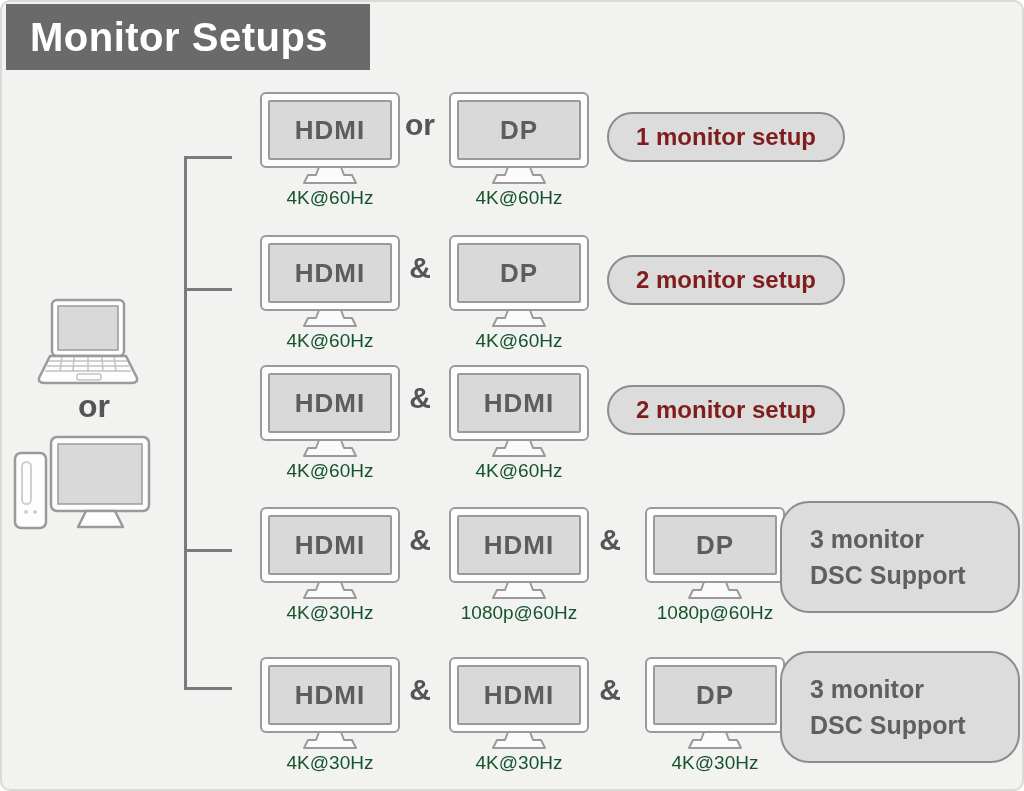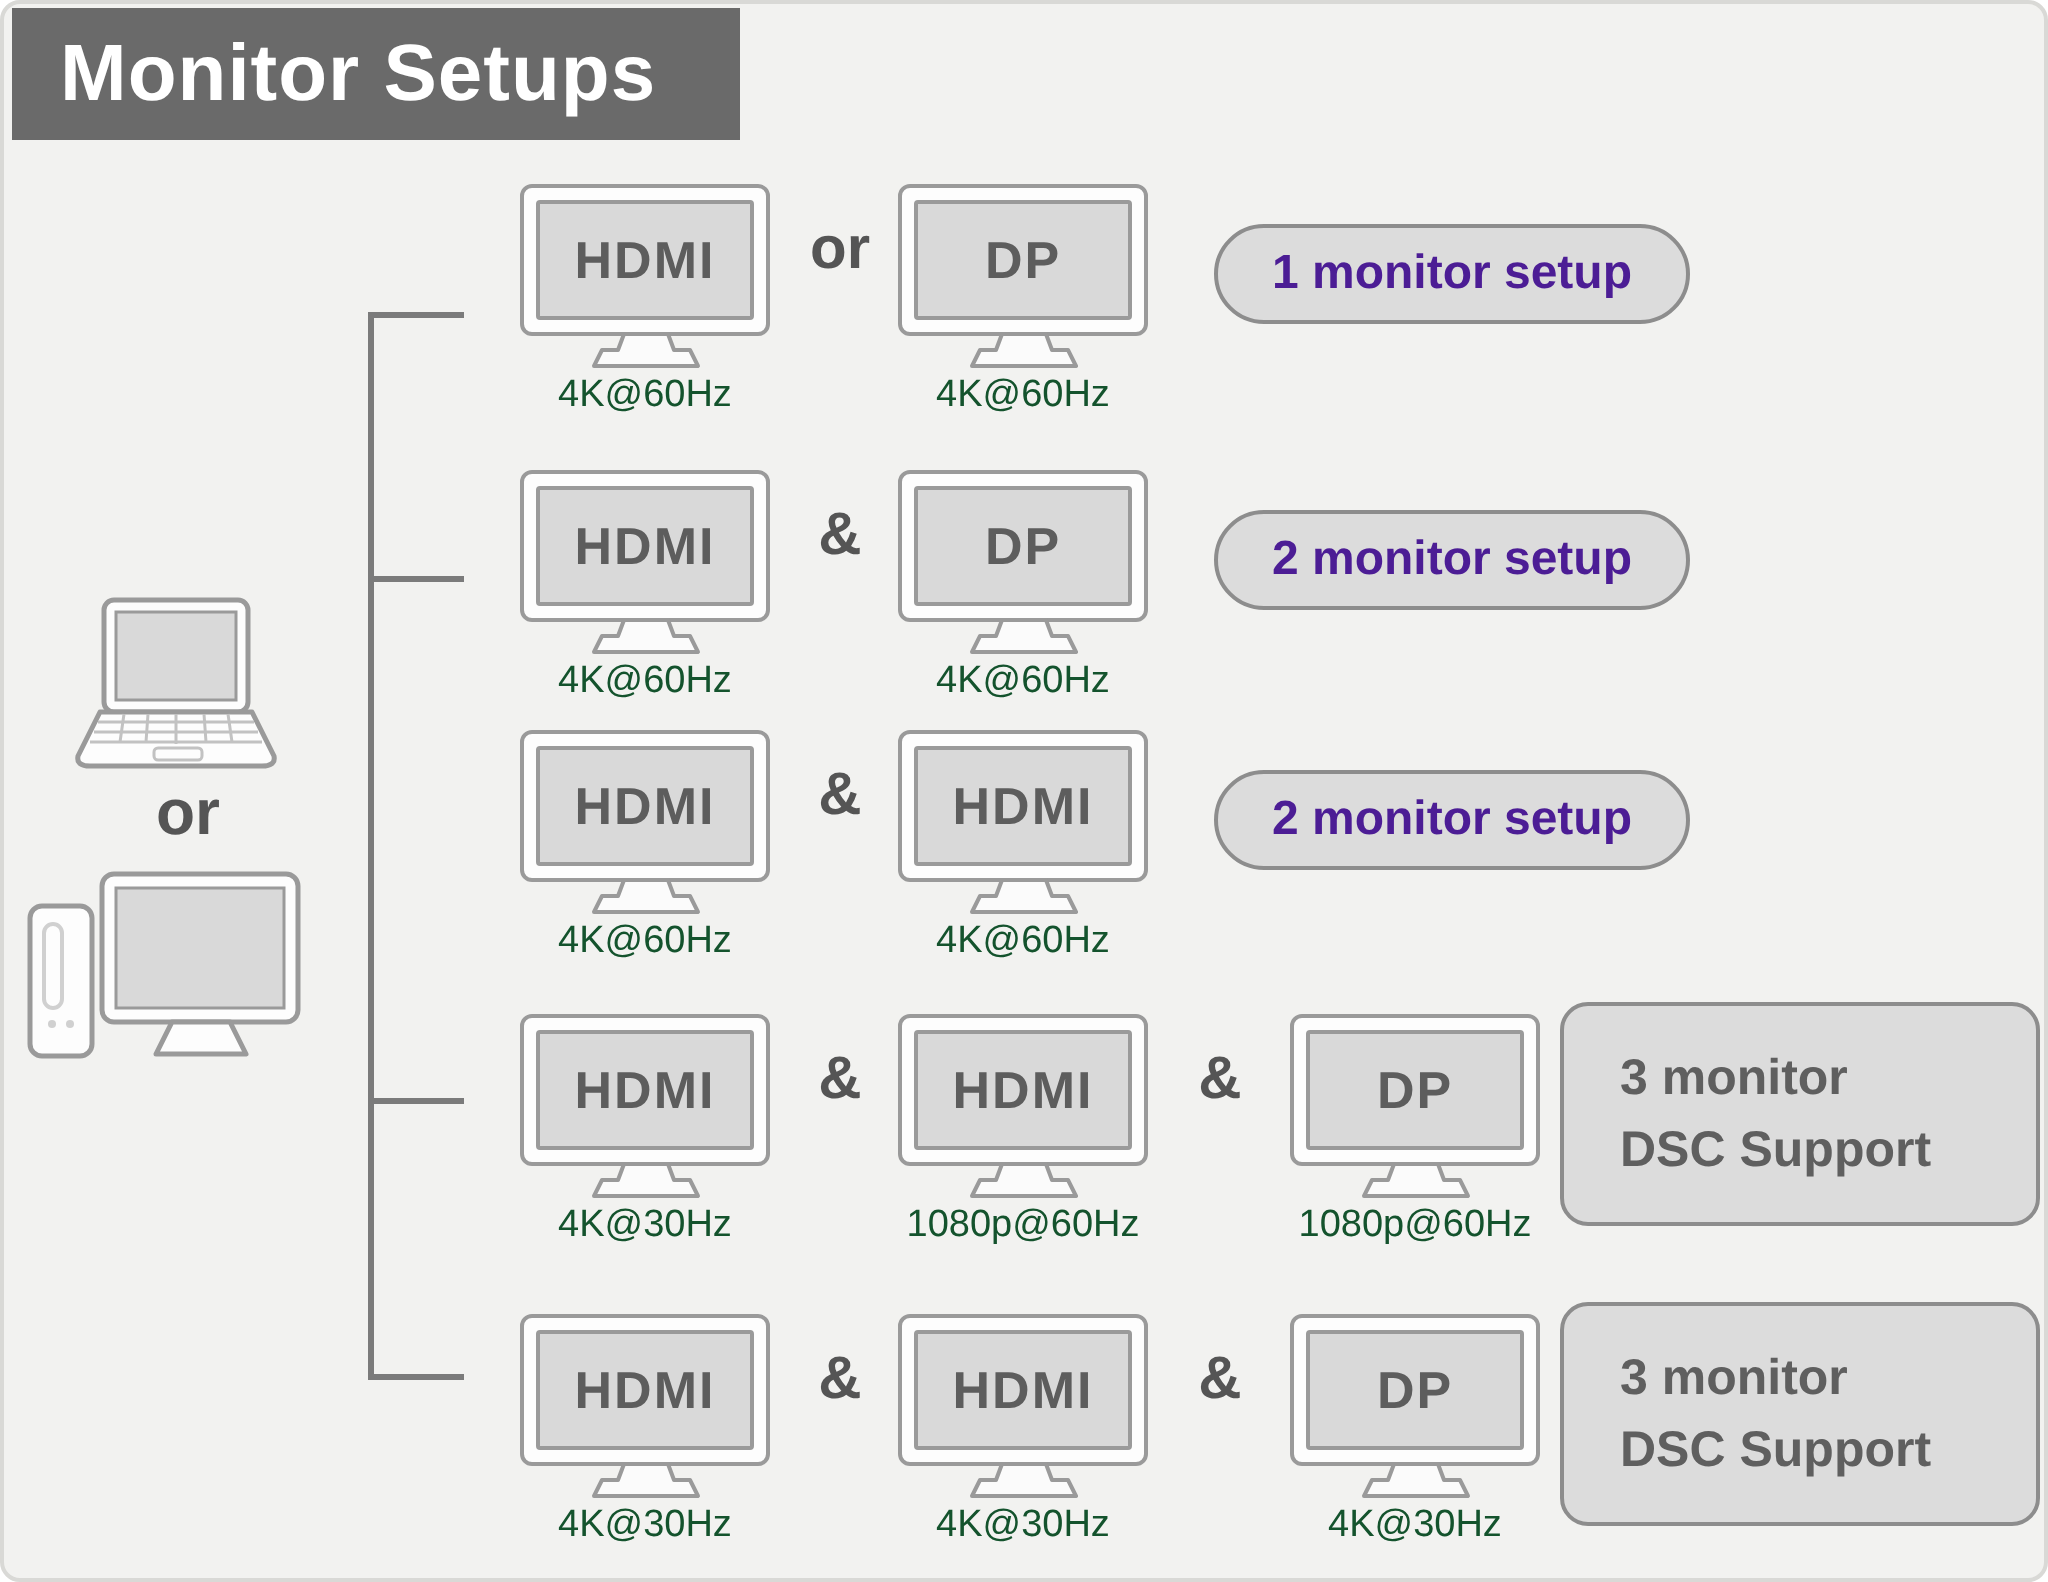--- a/index.html
+++ b/index.html
@@ -19,35 +19,35 @@
   
   .laptop{position:absolute;left:33px;top:296px;}
   .desktop{position:absolute;left:10px;top:430px;}
   .or-label{position:absolute;left:60px;top:386px;width:64px;text-align:center;font-size:32px;font-weight:bold;color:#555555;}
 
   
   .row{position:absolute;left:0;width:1024px;height:130px;}
   .r1{top:90px;} .r2{top:233px;} .r3{top:363px;} .r4{top:505px;} .r5{top:655px;}
 
   
-  .monitor{position:absolute;width:125px;top:0;}
+  .monitor{position:absolute;width:140px;top:0;}
   .c1{left:258px;} .c2{left:447px;} .c3{left:643px;}
   .frame{height:76px;background:#fdfdfd;border:2.5px solid #9a9a9a;border-radius:6px;padding:6px;box-sizing:border-box;}
   .screen{width:100%;height:100%;background:#d9d9d9;border:2px solid #9a9a9a;border-radius:2px;display:flex;align-items:center;justify-content:center;box-sizing:border-box;}
   .mlabel{font-weight:bold;font-size:26px;color:#5d5d5d;letter-spacing:1px;}
   .stand{position:absolute;left:50%;transform:translateX(-50%);top:74px;}
   .freq{position:absolute;top:95px;width:100%;text-align:center;font-size:19px;color:#14532d;}
 
   
   .sep{position:absolute;top:16px;width:40px;text-align:center;font-size:30px;font-weight:bold;color:#555555;}
   .s1{left:398px;} .s2{left:588px;}
 
   
-  .pill{position:absolute;left:605px;top:20px;width:238px;height:50px;background:#dcdcdc;border:2.5px solid #8d8d8d;border-radius:26px;display:flex;align-items:center;justify-content:center;font-weight:bold;font-size:24px;color:#4c1d95;box-sizing:border-box;}
-  .pill-lg{position:absolute;left:778px;top:-6px;width:240px;height:112px;background:#dcdcdc;border:2.5px solid #8d8d8d;border-radius:14px;display:flex;flex-direction:column;justify-content:center;padding-left:28px;box-sizing:border-box;font-weight:bold;font-size:25px;color:#5f5f5f;line-height:36px;}
+  .pill{position:absolute;left:605px;top:20px;width:238px;height:50px;background:#dcdcdc;border:2.5px solid #8d8d8d;border-radius:26px;display:flex;align-items:center;justify-content:center;font-weight:bold;font-size:24px;color:#7f1d1d;box-sizing:border-box;}
+  .pill-lg{position:absolute;left:778px;top:-6px;width:240px;height:112px;background:#dcdcdc;border:2.5px solid #8d8d8d;border-radius:29px;display:flex;flex-direction:column;justify-content:center;padding-left:28px;box-sizing:border-box;font-weight:bold;font-size:25px;color:#5f5f5f;line-height:36px;}
 </style>
 </head>
 <body>
 
 <div class="canvas">
 
   <div class="title-bar">
     <span>Monitor Setups</span>
   </div>
 

